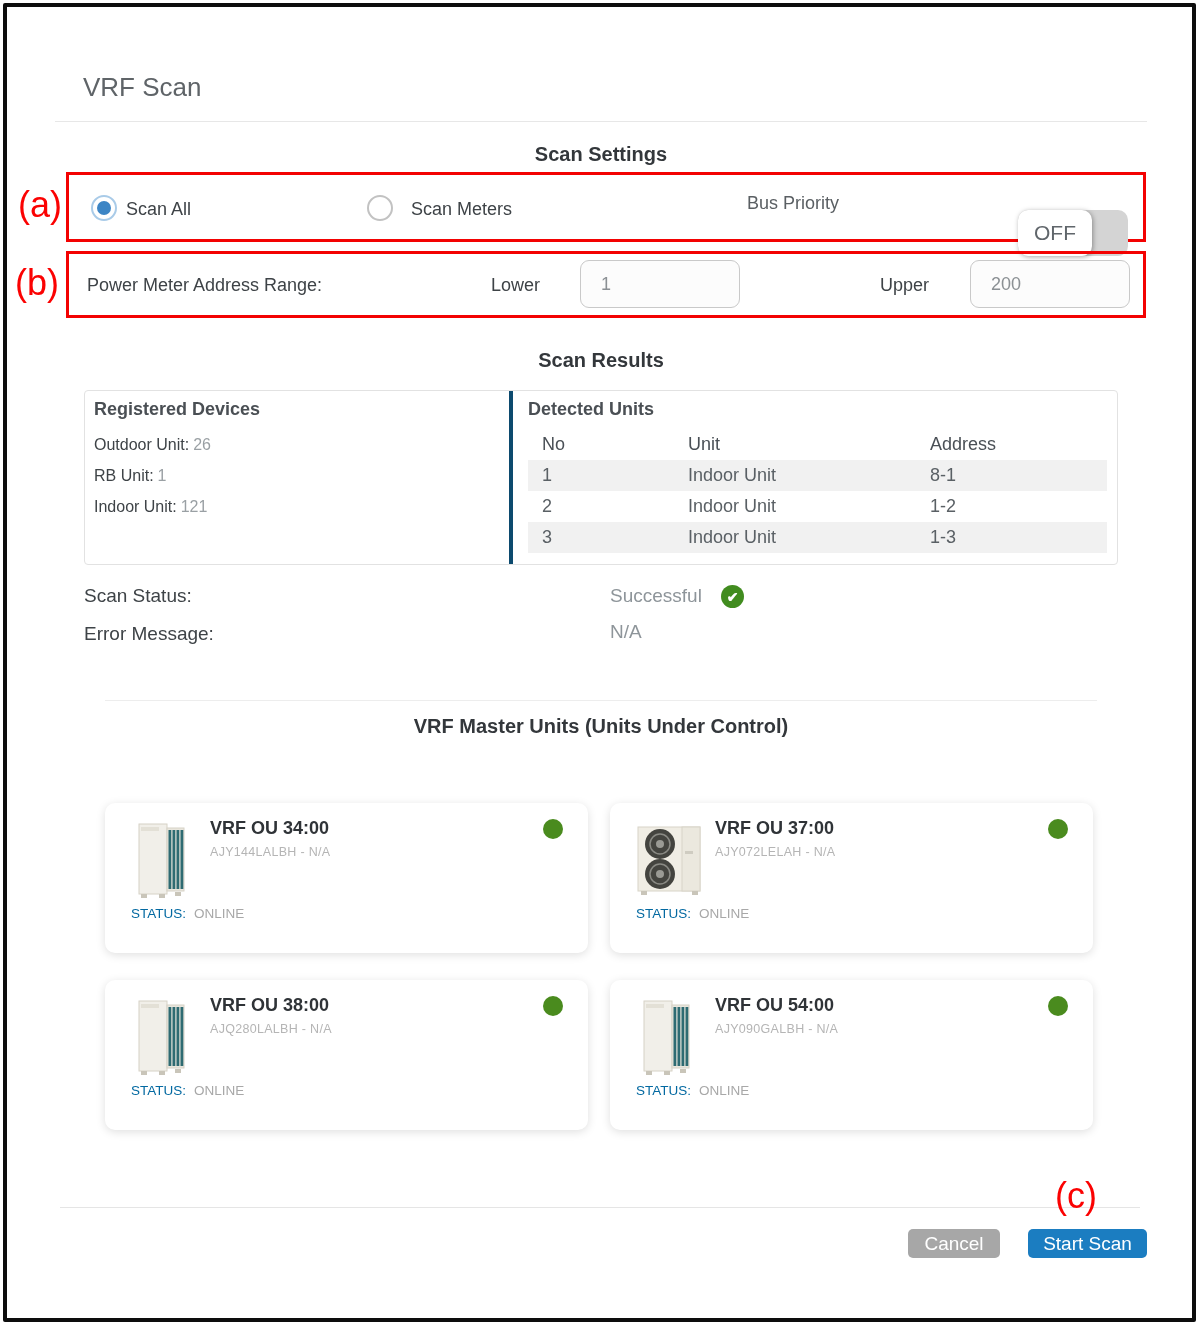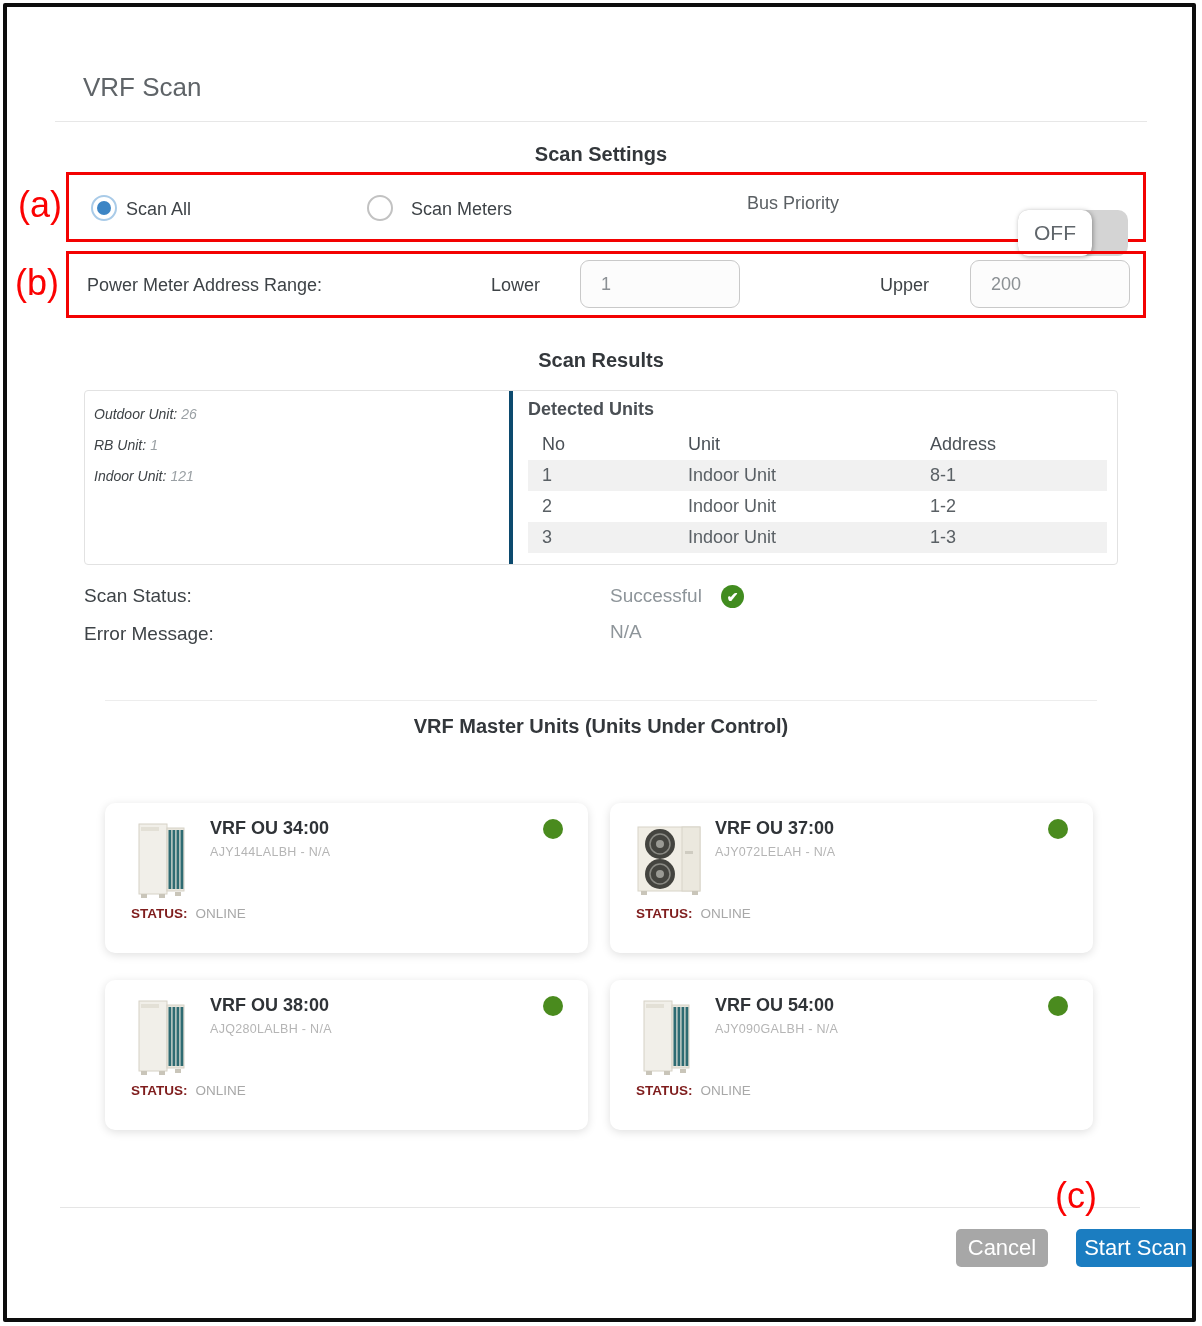--- a/index.html
+++ b/index.html
@@ -21,40 +21,40 @@
   
   .toggle{width:110px;height:46px;border-radius:10px;background:#d4d4d4;position:relative;}
   .toggle .knob{position:absolute;left:0;top:0;width:74px;height:46px;border-radius:10px;background:#ffffff;box-shadow:1px 1px 5px rgba(0,0,0,0.35);display:flex;align-items:center;justify-content:center;font-size:21px;color:#60666b;text-align:right;}
   
   .num-input{width:160px;height:48px;box-sizing:border-box;border:1px solid #c9c9c9;border-radius:9px;background:#fcfcfc;padding-left:20px;font-size:18px;color:#8b9094;font-family:"Liberation Sans",sans-serif;outline:none;}
   
   #results-panel{left:84px;top:390px;width:1034px;height:175px;border:1px solid #e2e2e2;border-radius:4px;box-sizing:border-box;display:flex;}
   #reg-col{width:424px;padding:8px 0 0 9px;box-sizing:border-box;}
   #det-col{flex:1;border-left:4px solid #0c4a6e;padding:8px 10px 0 15px;box-sizing:border-box;}
   .panel-title{font-size:18px;font-weight:bold;color:#4a4f54;margin-bottom:9px;}
-  .reg-line{font-size:14px;line-height:31px;color:#3e4347;font-style:italic;}
+  .reg-line{font-size:16px;line-height:31px;color:#3e4347;}
   .reg-line .gray-val{margin-left:4px;}
   .t-row{display:flex;height:31px;align-items:center;font-size:18px;color:#5a6065;padding-left:14px;}
   .t-row.header{color:#4a5056;}
   .t-row.stripe{background:#f1f1f1;}
   .t-c1{width:146px;}
   .t-c2{width:242px;}
   .t-c3{flex:1;}
   .check-circle{width:23px;height:23px;border-radius:50%;background:#418c1f;color:#fff;display:inline-flex;align-items:center;justify-content:center;font-size:14px;font-weight:bold;}
   
   .unit-card{position:absolute;width:483px;height:150px;background:#ffffff;border-radius:10px;box-shadow:0 2px 10px rgba(0,0,0,0.13);}
   .unit-img{position:absolute;left:26px;top:16px;}
   .unit-name{position:absolute;left:105px;top:15px;font-size:18px;font-weight:bold;color:#2f3337;}
   .unit-model{position:absolute;left:105px;top:42px;font-size:12.5px;color:#b5b5b5;letter-spacing:0.3px;}
   .online-dot{position:absolute;right:25px;top:16px;width:20px;height:20px;border-radius:50%;background:#4a8b1e;}
   .status-line{position:absolute;left:26px;top:103px;font-size:13.5px;}
-  .status-line .s-lab{font-weight:bold;color:#7f1d1d;}
+  .status-line .s-lab{font-weight:normal;color:#0369a1;}
   .status-line .s-val{color:#a8a8a8;margin-left:8px;}
   
-  .btn{position:absolute;height:38px;border:none;border-radius:5px;color:#ffffff;font-size:22px;font-family:"Liberation Sans",sans-serif;cursor:pointer;margin-left:48px;}
+  .btn{position:absolute;height:29px;border:none;border-radius:5px;color:#ffffff;font-size:19px;font-family:"Liberation Sans",sans-serif;cursor:pointer;}
   #cancel-btn{left:908px;top:1229px;width:92px;background:#a7a7a7;}
   #start-btn{left:1028px;top:1229px;width:119px;background:#1b7dc1;}
 </style>
 </head>
 <body>
 
 <div class="abs page-title" style="left:83px;top:72px;">VRF Scan</div>
 <div class="abs divider" style="left:55px;top:121px;width:1092px;"></div>
 
 <div class="abs section-heading" style="left:0;top:143px;">Scan Settings</div>
@@ -79,20 +79,21 @@
   <div class="abs lbl" style="left:422px;top:21px;">Lower</div>
   <input class="abs num-input" style="left: 511px; top: 6px;" readonly="" value="1">
   <div class="abs lbl" style="left:811px;top:21px;">Upper</div>
   <input class="abs num-input" style="left: 901px; top: 6px;" readonly="" value="200">
 </div>
 
 <div class="abs section-heading" style="left:0;top:349px;">Scan Results</div>
 
 <div id="results-panel" class="abs">
   <div id="reg-col">
+    <div class="panel-title">Registered Devices</div>
     <div class="reg-line"><span>Outdoor Unit:</span><span class="gray-val">26</span></div>
     <div class="reg-line"><span>RB Unit:</span><span class="gray-val">1</span></div>
     <div class="reg-line"><span>Indoor Unit:</span><span class="gray-val">121</span></div>
   </div>
   <div id="det-col">
     <div class="panel-title">Detected Units</div>
     <div class="t-row header">
       <div class="t-c1">No</div>
       <div class="t-c2">Unit</div>
       <div class="t-c3">Address</div>

